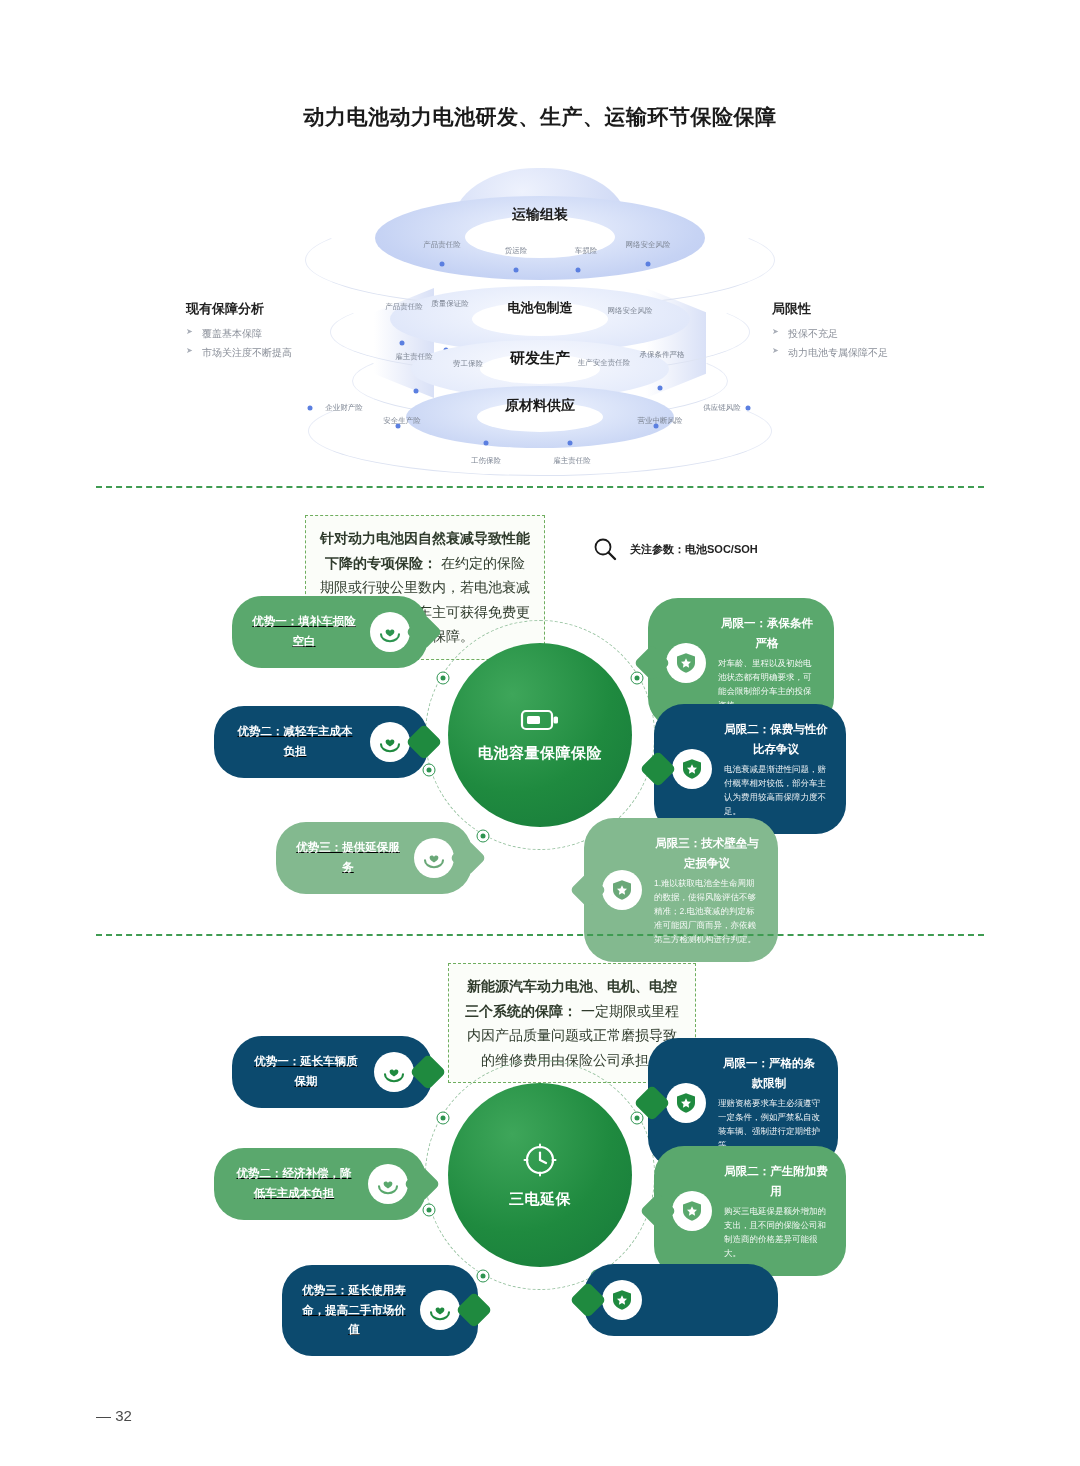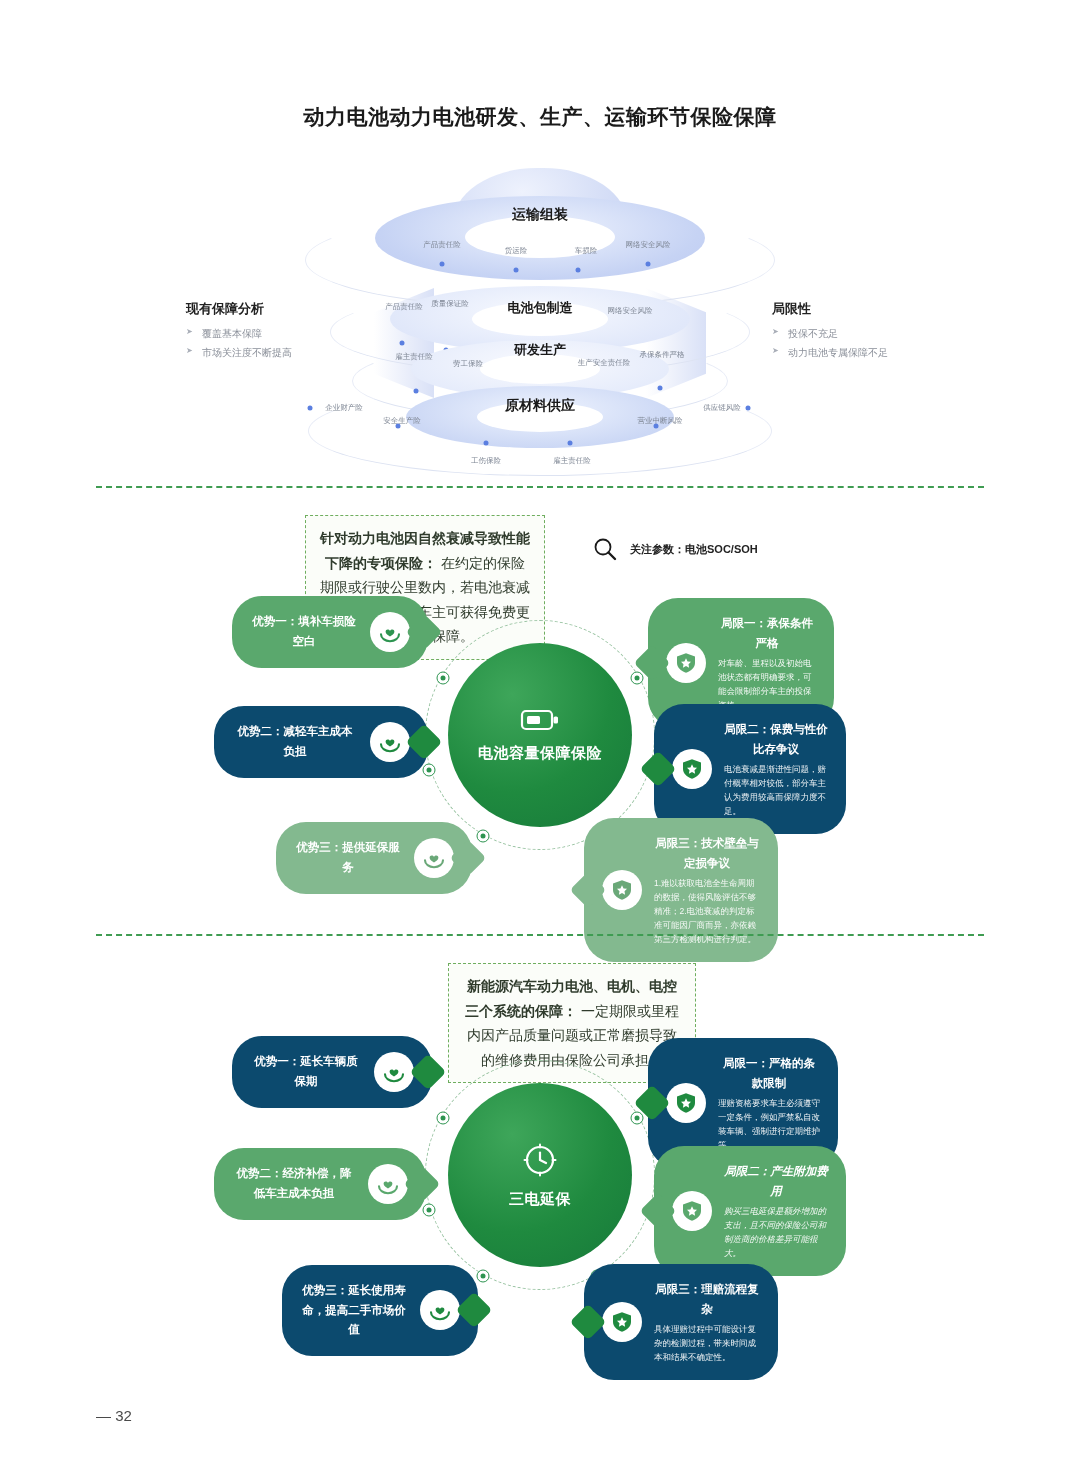--- a/index.html
+++ b/index.html
@@ -111,21 +111,21 @@
   .hub-node i {
     width:5px; height:5px; border-radius:50%; background:#2d9450; display:block;
   }
 
   
   .card { position:absolute; display:flex; align-items:center; }
   .card .body {
     position: relative; border-radius: 30px; width:100%;
     padding: 16px 18px; display:flex; align-items:center; gap:12px;
   }
-  .card.left .body  { flex-direction: row; }
+  .card.left .body  { flex-direction: row; text-decoration: underline; }
   .card.right .body { flex-direction: row; }
 
   
   .tail {
     position:absolute; width:26px; height:26px; top:50%;
     transform: translateY(-50%) rotate(45deg);
   }
   .card.left  .tail { right:-9px; border-radius: 5px; }
   .card.right .tail { left:-9px;  border-radius: 5px; }
 
@@ -203,21 +203,21 @@
     <div class="node-dot" style="left:446px;top:190px;"></div>
     <div class="dot-label" style="left:404px;top:142px;">产品责任险</div>
     <div class="dot-label" style="left:450px;top:139px;">质量保证险</div>
     <div class="dot-label" style="left:630px;top:146px;">网络安全风险</div>
 
     <div class="ring-ellipse" style="top:180px;width:258px;height:58px;
                 background:radial-gradient(ellipse at 50% 40%, #f6f8fe 10%, #e6ecfb 72%, #e0e7f9 100%);"></div>
     <div class="ring-ellipse" style="top:194px;width:120px;height:30px;background:#ffffff;"></div>
     <div class="arc" style="top:182px;width:376px;height:78px;"></div>
 
-    <div class="ring-label" style="top:181px;font-size:13px;">研发生产</div>
+    <div class="ring-label" style="top:189px;font-size:15px;">研发生产</div>
 
     <div class="node-dot" style="left:416px;top:231px;"></div>
     <div class="node-dot" style="left:466px;top:237px;"></div>
     <div class="node-dot" style="left:604px;top:237px;"></div>
     <div class="node-dot" style="left:660px;top:228px;"></div>
     <div class="dot-label" style="left:414px;top:192px;">雇主责任险</div>
     <div class="dot-label" style="left:468px;top:199px;">劳工保险</div>
     <div class="dot-label" style="left:604px;top:198px;">生产安全责任险</div>
     <div class="dot-label" style="left:662px;top:190px;">承保条件严格</div>
 
@@ -494,21 +494,21 @@
           <path d="M13 8.2l1.55 3.2 3.45.45-2.5 2.4.6 3.5-3.1-1.7-3.1 1.7.6-3.5-2.5-2.4 3.45-.45z" fill="#fff"></path>
         </svg>
       </span>
       <div class="txtcol">
         <div class="title">局限一：严格的条款限制</div>
         <div class="desc">理赔资格要求车主必须遵守一定条件，例如严禁私自改装车辆、强制进行定期维护等。</div>
       </div>
     </div>
   </div>
 
-  <div class="card right" style="left:654px; top:1146px; width:192px;font-style:italic;">
+  <div class="card right" style="left:654px; top:1146px; width:192px;">
     <div class="body t-mid">
       <div class="tail"></div>
       <span class="badge">
         <svg width="26" height="26" viewBox="0 0 26 26">
           <path d="M13 3.2 22 6.6v6.2c0 4.6-3.6 8.2-9 9.9-5.4-1.7-9-5.3-9-9.9V6.6z" fill="#5aa86d"></path>
           <path d="M13 8.2l1.55 3.2 3.45.45-2.5 2.4.6 3.5-3.1-1.7-3.1 1.7.6-3.5-2.5-2.4 3.45-.45z" fill="#fff"></path>
         </svg>
       </span>
       <div class="txtcol">
         <div class="title">局限二：产生附加费用</div>
@@ -519,22 +519,18 @@
 
   <div class="card right" style="left:584px; top:1264px; width:194px;">
     <div class="body t-dark">
       <div class="tail"></div>
       <span class="badge">
         <svg width="26" height="26" viewBox="0 0 26 26">
           <path d="M13 3.2 22 6.6v6.2c0 4.6-3.6 8.2-9 9.9-5.4-1.7-9-5.3-9-9.9V6.6z" fill="#1f8a3f"></path>
           <path d="M13 8.2l1.55 3.2 3.45.45-2.5 2.4.6 3.5-3.1-1.7-3.1 1.7.6-3.5-2.5-2.4 3.45-.45z" fill="#fff"></path>
         </svg>
       </span>
-      <div class="txtcol">
-        <div class="title">局限三：理赔流程复杂</div>
-        <div class="desc">具体理赔过程中可能设计复杂的检测过程，带来时间成本和结果不确定性。</div>
-      </div>
     </div>
   </div>
 
   <div class="page-num">— 32</div>
 
 </div>
 
 </body></html>

